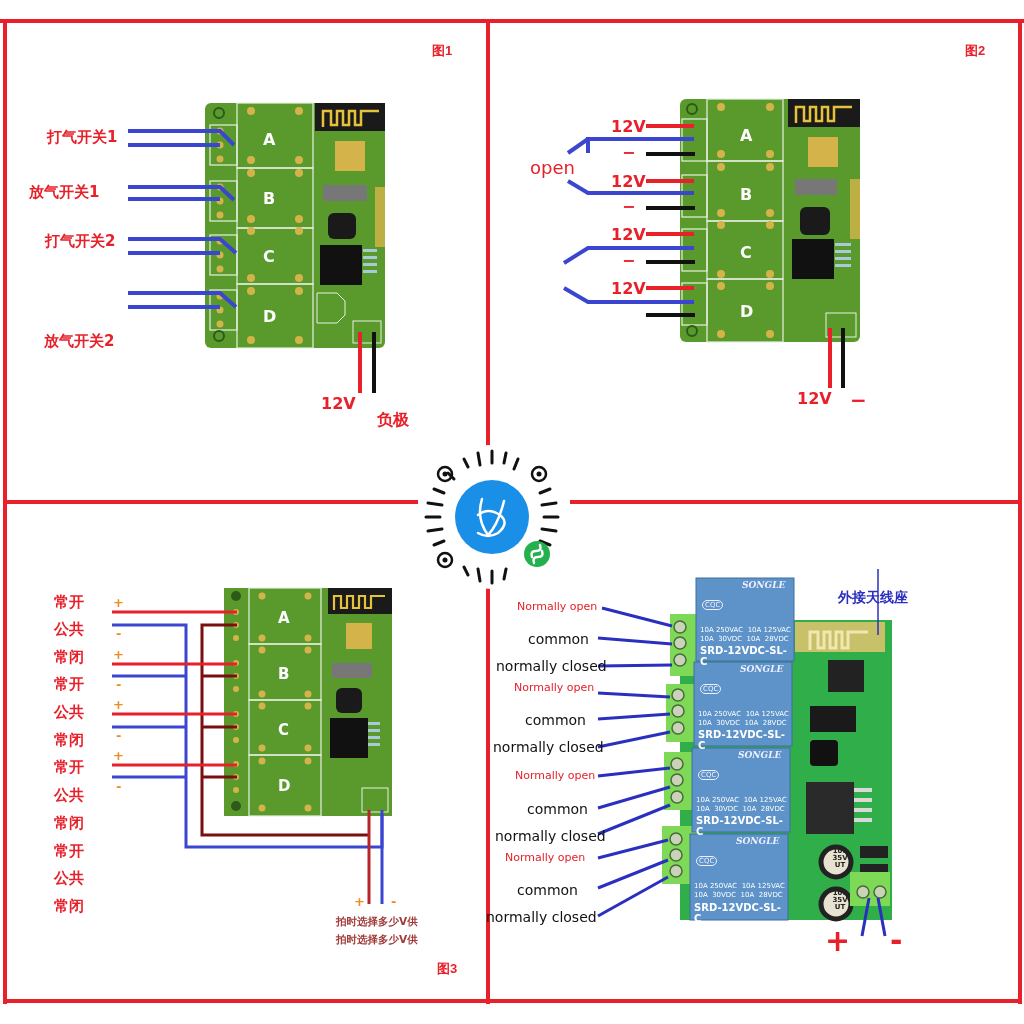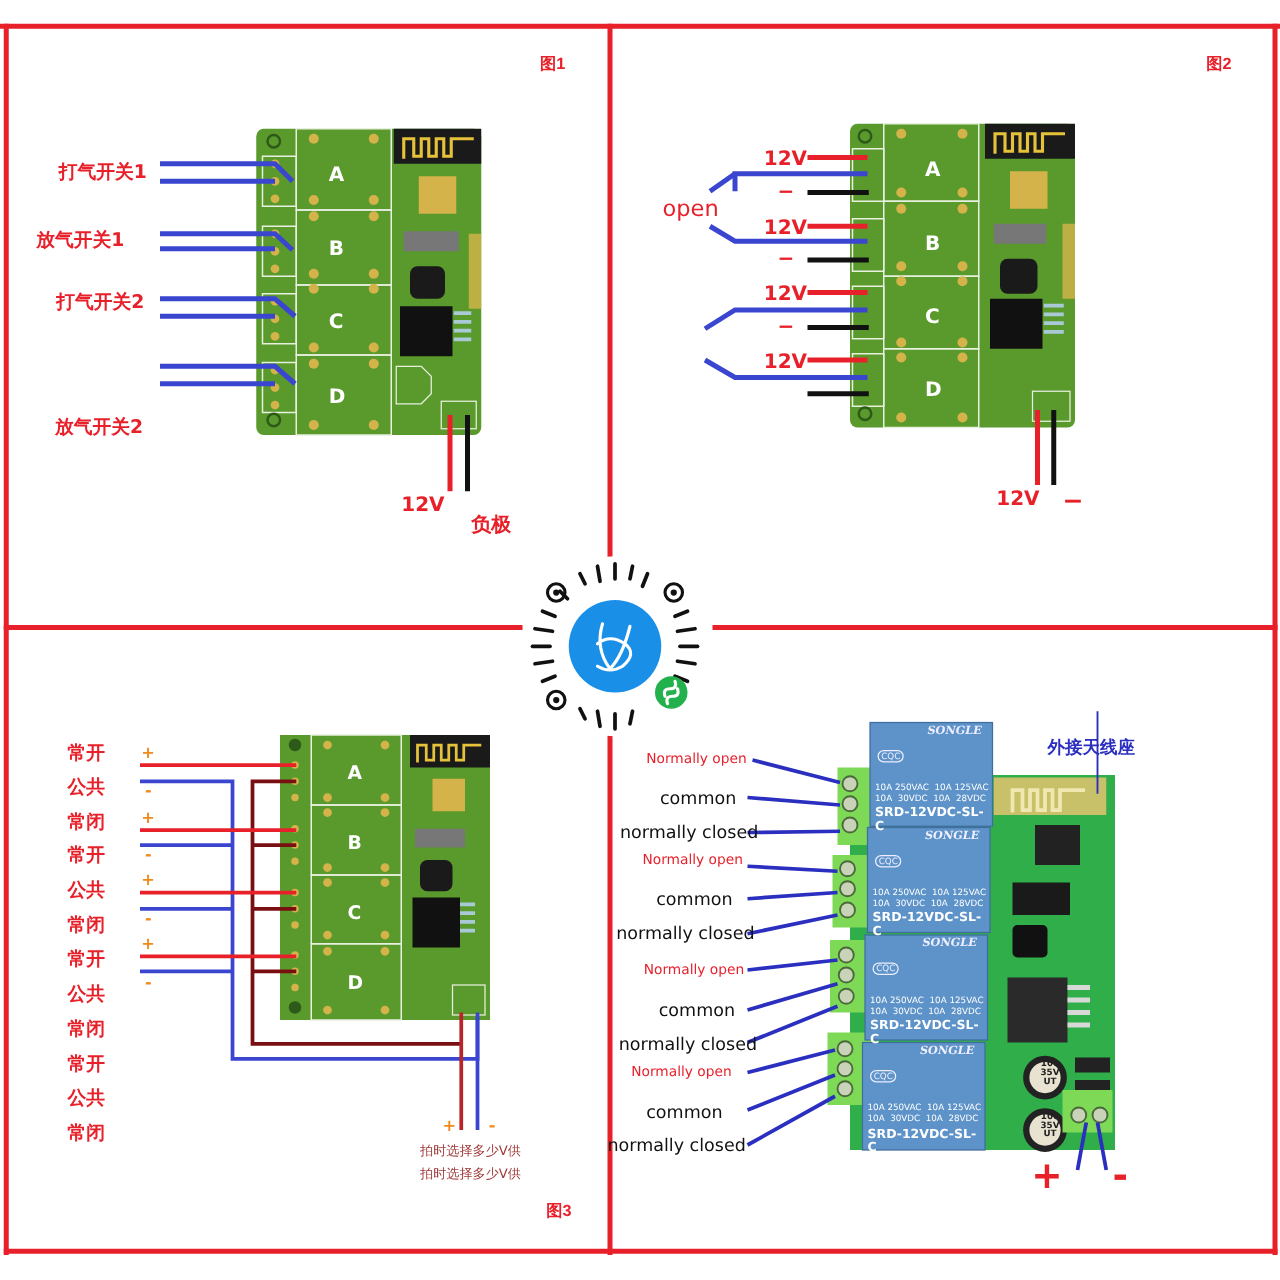--- a/index.html
+++ b/index.html
@@ -6,21 +6,21 @@
   body { width:1024px; height:1024px; position:relative; overflow:hidden; font-family:"DejaVu Sans", sans-serif; }
   .frame { position:absolute; background:#e8202a; }
   .abs { position:absolute; }
   .fig-title { position:absolute; color:#e8202a; font-weight:bold; font-size:13px; font-family:Liberation Sans, sans-serif; }
   .zh-label { position:absolute; color:#e8202a; font-weight:bold; font-size:15px; white-space:nowrap; }
   .red-label { position:absolute; color:#e8202a; font-weight:bold; font-size:16px; white-space:nowrap; }
   .en-label { position:absolute; color:#111; font-size:14px; white-space:nowrap; font-family:"DejaVu Sans", sans-serif; }
   .en-red { position:absolute; color:#e8202a; font-size:11px; white-space:nowrap; }
   .orange { position:absolute; color:#f08a1c; font-size:13px; font-weight:bold; }
   svg { position:absolute; overflow:visible; }
-  .note { position:absolute; color:#a03a3a; font-size:10.5px; font-weight:normal; white-space:nowrap; line-height:20px; }
+  .note { position:absolute; color:#a03a3a; font-size:10.5px; font-weight:bold; white-space:nowrap; line-height:20px; }
 </style>
 </head>
 <body>
 
 <div class="frame" style="left:0;top:19px;width:1024px;height:4px;"></div>
 <div class="frame" style="left:3px;top:19px;width:4px;height:985px;"></div>
 <div class="frame" style="left:1018px;top:19px;width:4px;height:985px;"></div>
 <div class="frame" style="left:3px;top:999px;width:1019px;height:4px;"></div>
 <div class="frame" style="left:486px;top:19px;width:4px;height:985px;"></div>
 <div class="frame" style="left:3px;top:500px;width:415px;height:4px;"></div>

